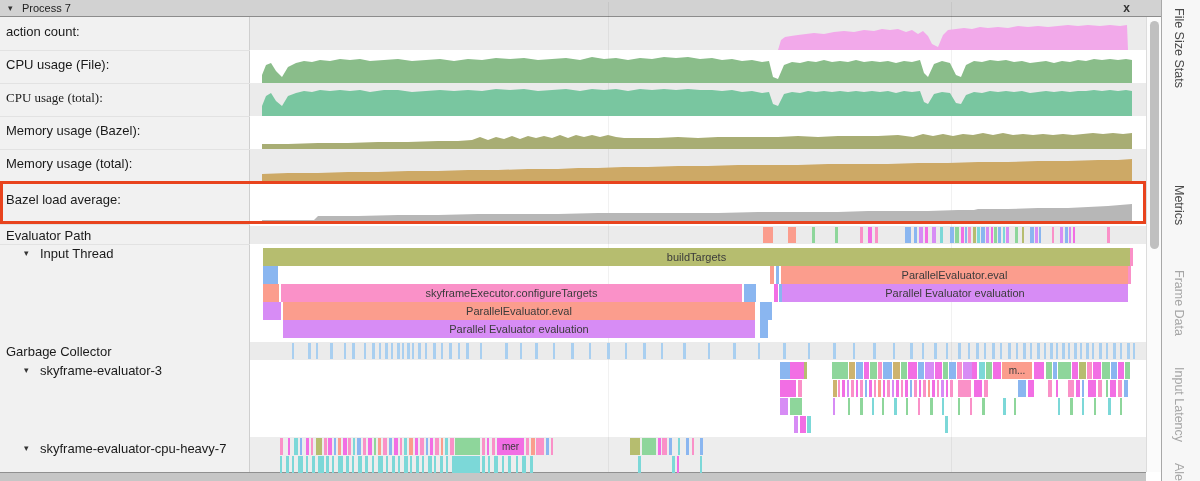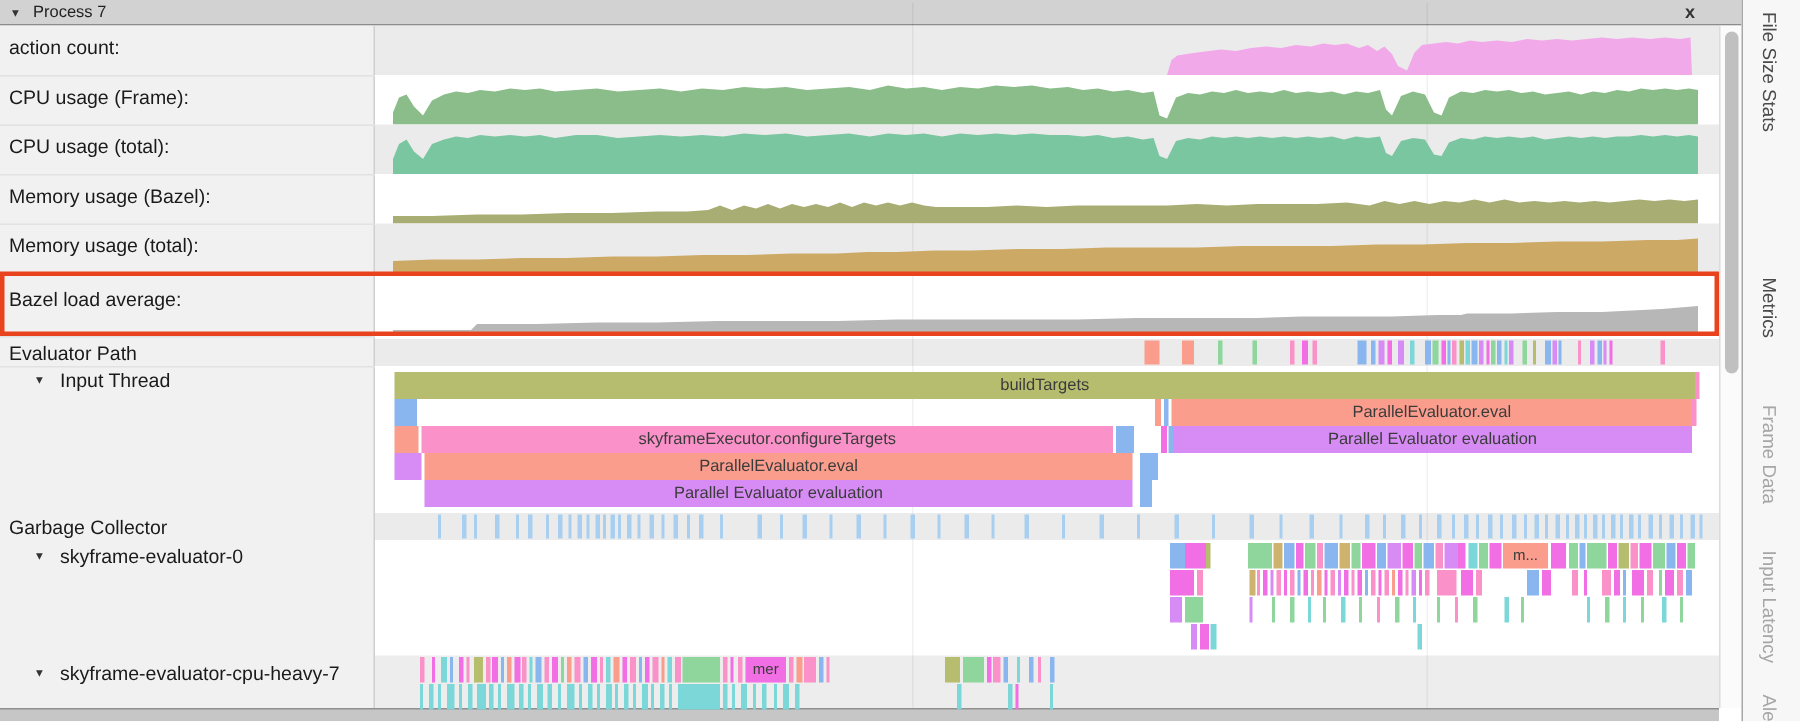--- a/index.html
+++ b/index.html
@@ -65,31 +65,31 @@
       <div class="stripe" style="top: 149px; height: 33px; background: rgb(235, 235, 235);"></div>
       <div class="stripe" style="top: 182px; height: 42px; background: rgb(255, 255, 255);"></div>
       <div class="stripe" style="top: 226px; height: 18px; background: rgb(235, 235, 235);"></div>
       <div class="stripe" style="top: 244px; height: 98px; background: rgb(255, 255, 255);"></div>
       <div class="stripe" style="top: 342px; height: 18px; background: rgb(235, 235, 235);"></div>
       <div class="stripe" style="top: 360px; height: 77px; background: rgb(255, 255, 255);"></div>
       <div class="stripe" style="top: 437px; height: 35px; background: rgb(237, 237, 237);"></div>
       <div class="gridline" style="left: 608px; top: 2px; height: 470px;"></div>
       <div class="gridline" style="left: 951px; top: 2px; height: 470px;"></div>
       <div class="tlabel" style="left: 6px; top: 24px;">action count:</div>
-      <div class="tlabel" style="left: 6px; top: 57px;">CPU usage (Frame):</div>
-      <div class="tlabel" style="left: 6px; top: 90px;">CPU usage (total):</div>
+      <div class="tlabel" style="left: 6px; top: 57px;">CPU usage (File):</div>
+      <div class="tlabel" style="left: 6px; top: 90px; font-family: Liberation Serif, serif;">CPU usage (total):</div>
       <div class="tlabel" style="left: 6px; top: 123px;">Memory usage (Bazel):</div>
       <div class="tlabel" style="left: 6px; top: 156px;">Memory usage (total):</div>
       <div class="tlabel" style="left: 6px; top: 192px;">Bazel load average:</div>
       <div class="tlabel" style="left: 6px; top: 228px;">Evaluator Path</div>
       <div class="arr" style="left: 24px; top: 248px;">▾</div>
       <div class="tlabel" style="left: 40px; top: 246px;">Input Thread</div>
       <div class="tlabel" style="left: 6px; top: 344px;">Garbage Collector</div>
       <div class="arr" style="left: 24px; top: 365px;">▾</div>
-      <div class="tlabel" style="left: 40px; top: 363px;">skyframe-evaluator-0</div>
+      <div class="tlabel" style="left: 40px; top: 363px;">skyframe-evaluator-3</div>
       <div class="arr" style="left: 24px; top: 443px;">▾</div>
       <div class="tlabel" style="left: 40px; top: 441px;">skyframe-evaluator-cpu-heavy-7</div>
       <svg width="888" height="33" viewBox="0 0 888 33" preserveAspectRatio="none" class="counter-svg" style="top: 17px;">
         <polygon points="520,33 520,33 523,23 527,20 533,19 540,18 548,17 556,16 566,17 576,15 586,14 596,15 606,13 616,14 624,12 632,13 640,12 648,15 654,13 660,17 665,14 670,19 674,27 680,30 685,18 690,13 698,12 706,11 714,12 722,10 730,11 740,10 750,11 760,9 770,10 780,9 790,10 800,9 810,8 820,9 830,8 842,9 852,8 862,9 869,8 870,33 870,33" fill="#f2a9ea"></polygon>
       </svg>
       <svg width="888" height="33" viewBox="0 0 888 33" preserveAspectRatio="none" class="counter-svg" style="top: 50px;">
         <polygon points="4,33 4,25 8,15 13,13 18,21 24,27 30,17 38,13 46,11 54,12 62,10 72,11 82,9 92,10 102,9 112,11 126,10 140,9 154,11 168,10 182,9 196,11 210,9 224,10 238,8 252,9 266,8 280,10 294,9 308,8 322,10 334,7 346,9 358,8 370,10 382,8 394,9 406,7 418,8 430,7 442,9 454,8 464,10 474,9 484,11 494,10 504,12 511,11 515,27 520,29 526,15 534,12 542,13 550,11 558,12 566,10 574,12 582,11 590,12 598,10 606,12 614,11 622,12 630,11 638,13 646,11 654,12 662,10 666,23 670,27 676,14 684,11 692,13 698,25 703,27 708,15 716,11 724,12 732,10 740,11 748,10 756,12 764,11 772,13 780,12 788,11 796,13 804,11 812,12 820,10 828,11 836,9 844,10 852,9 860,10 868,9 874,10 874,33" fill="#8abd8a"></polygon>
       </svg>
       <svg width="888" height="33" viewBox="0 0 888 33" preserveAspectRatio="none" class="counter-svg" style="top: 83px;">
         <polygon points="4,33 4,23 8,13 13,10 18,18 24,23 30,13 38,10 46,8 54,9 62,7 72,8 82,7 92,8 102,7 112,9 126,7 140,7 154,9 168,8 182,7 196,8 210,7 224,8 238,6 252,7 266,6 280,8 294,7 308,6 322,8 334,6 346,7 358,6 370,8 382,6 394,7 406,6 418,7 430,6 442,7 454,7 464,8 474,7 484,9 494,8 504,10 511,9 515,21 520,23 526,11 534,9 542,10 550,8 558,9 566,8 574,9 582,8 590,9 598,8 606,9 614,8 622,9 630,8 638,10 646,8 654,9 662,8 666,19 670,21 676,11 684,9 692,10 698,20 703,21 708,12 716,9 724,10 732,8 740,9 748,8 756,9 764,8 772,10 780,9 788,8 796,9 804,8 812,9 820,8 828,8 836,7 844,8 852,7 860,8 868,7 874,8 874,33" fill="#79c6a0"></polygon>

